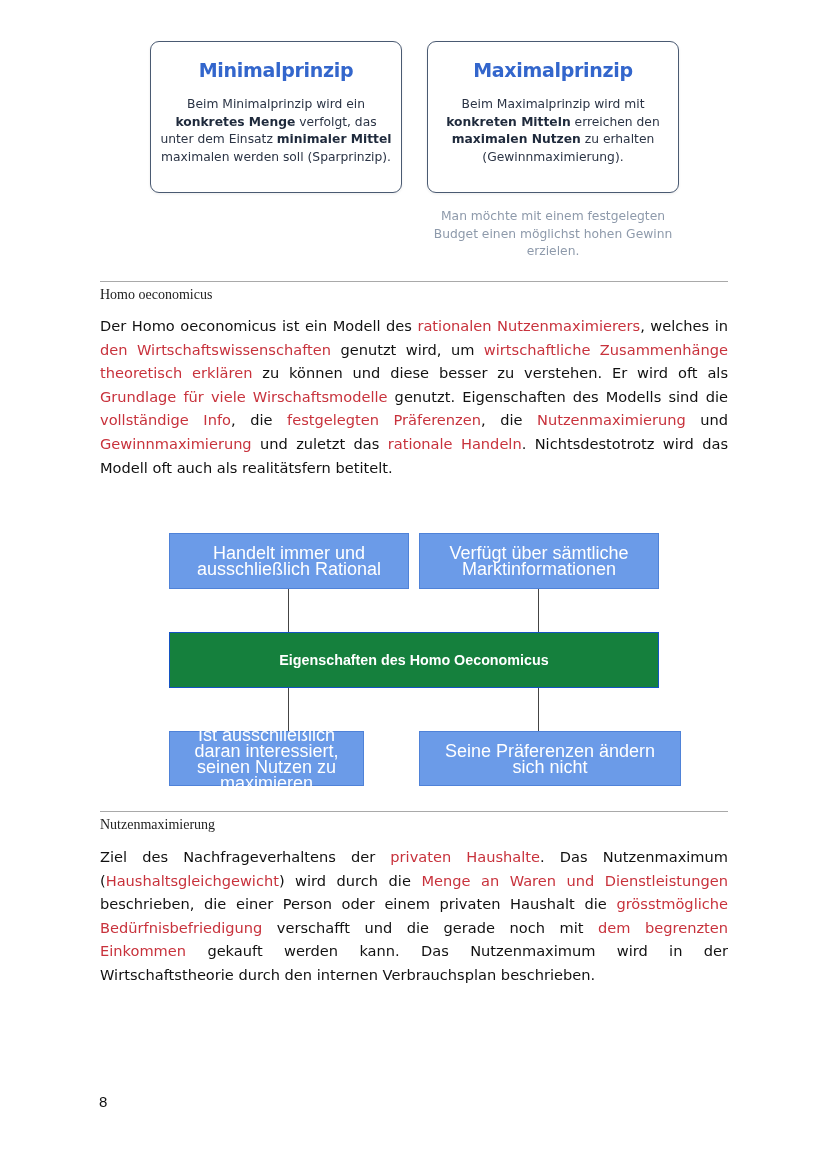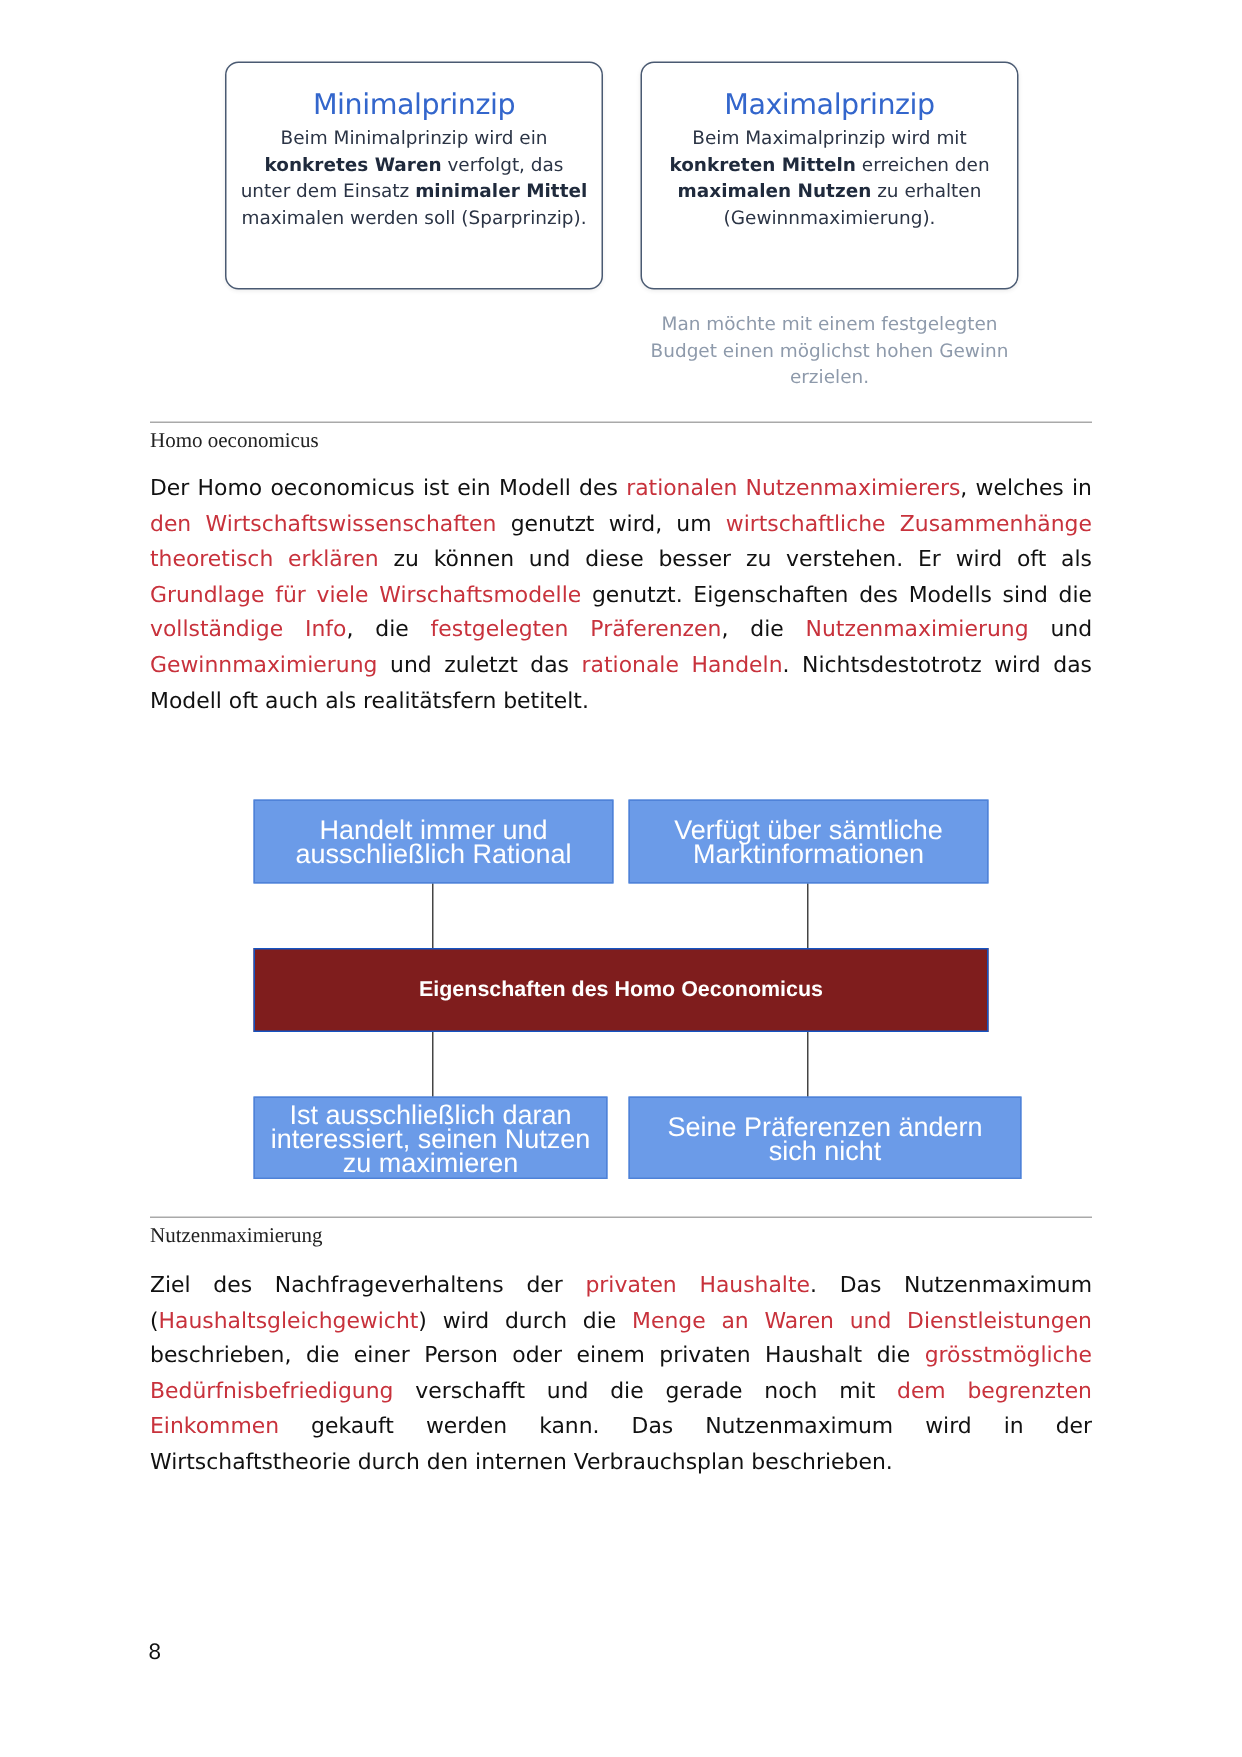--- a/index.html
+++ b/index.html
@@ -3,47 +3,47 @@
 <meta charset="utf-8">
 <style>
   html, body { margin: 0; padding: 0; background: #ffffff; }
   body { width: 828px; height: 1171px; position: relative; overflow: hidden; font-family: "Liberation Sans", sans-serif; color: #111; }
 
   .cards { position: absolute; top: 41px; left: 150px; width: 530px; height: 225px; }
   .card-col { position: absolute; top: 0; width: 252px; }
   .card-col.left { left: 0; }
   .card-col.right { left: 277px; }
   .card { box-sizing: border-box; height: 152px; border: 1.5px solid #4a5a72; border-radius: 9px; background: #fff; text-align: center; padding-top: 17px; box-shadow: 0 1px 3px rgba(0,0,0,0.08); }
-  .card-title { font-family: "DejaVu Sans", sans-serif; font-weight: normal; color: #3366cc; font-size: 19px; letter-spacing: -0.3px; margin-bottom: 3px; }
+  .card-title { font-family: "DejaVu Sans", sans-serif; font-weight: bold; color: #3366cc; font-size: 19px; letter-spacing: -0.3px; margin-bottom: 15px; }
   .card-body { font-family: "DejaVu Sans", sans-serif; font-size: 12.3px; line-height: 17.5px; color: #2b3445; padding: 0 8px; }
   .card-body b { color: #1f2a3c; }
   .card-note { font-family: "DejaVu Sans", sans-serif; font-size: 12.3px; line-height: 17.5px; color: #8e9aab; text-align: center; margin-top: 15px; padding: 0 6px; }
 
   .rule { position: absolute; left: 100px; width: 628px; height: 1px; background: #a9a9a9; }
 
   .section-title { position: absolute; left: 100px; font-family: "Liberation Serif", serif; font-size: 14px; color: #222; }
 
   .para { position: absolute; left: 100px; width: 628px; font-family: "DejaVu Sans", sans-serif; font-size: 14.6px; line-height: 23.6px; text-align: justify; color: #111; }
   .para .hl { color: #c8323c; }
 
   .diagram { position: absolute; left: 169px; top: 533px; width: 490px; height: 253px; }
   .dbox { position: absolute; box-sizing: border-box; background: #6b9be8; border: 1px solid #4f82d8; color: #ffffff; font-family: "Liberation Sans", sans-serif; font-size: 18px; line-height: 16px; text-align: center; display: flex; align-items: center; justify-content: center; padding: 0 8px; }
-  .dbox.center { background: #7f1d1d; border-color: #1453c2; font-weight: bold; font-size: 14.3px; }
+  .dbox.center { background: #15803d; border-color: #1453c2; font-weight: bold; font-size: 14.3px; }
   .dline { position: absolute; width: 1.3px; background: #444; }
 
   .page-number { position: absolute; left: 99px; top: 1093px; font-family: "Liberation Sans", sans-serif; font-size: 15px; color: #111; }
 </style>
 </head>
 <body>
 
 <div class="cards">
   <div class="card-col left">
     <div class="card">
       <div class="card-title">Minimalprinzip</div>
-      <div class="card-body"><span>Beim Minimalprinzip wird ein </span><b>konkretes Waren</b><span> verfolgt, das unter dem Einsatz </span><b>minimaler Mittel</b><span> maximalen werden soll (Sparprinzip).</span></div>
+      <div class="card-body"><span>Beim Minimalprinzip wird ein </span><b>konkretes Menge</b><span> verfolgt, das unter dem Einsatz </span><b>minimaler Mittel</b><span> maximalen werden soll (Sparprinzip).</span></div>
     </div>
   </div>
   <div class="card-col right">
     <div class="card">
       <div class="card-title">Maximalprinzip</div>
       <div class="card-body"><span>Beim Maximalprinzip wird mit </span><b>konkreten Mitteln</b><span> erreichen den </span><b>maximalen Nutzen</b><span> zu erhalten (Gewinnmaximierung).</span></div>
     </div>
     <div class="card-note">Man möchte mit einem festgelegten Budget einen möglichst hohen Gewinn erzielen.</div>
   </div>
 </div>
@@ -53,21 +53,21 @@
 <div class="para" style="top:314px;"><span>Der Homo oeconomicus ist ein Modell des </span><span class="hl" style="color: rgb(200, 50, 60);">rationalen Nutzenmaximierers</span><span>, welches in </span><span class="hl" style="color: rgb(200, 50, 60);">den Wirtschaftswissenschaften</span><span> genutzt wird, um </span><span class="hl" style="color: rgb(200, 50, 60);">wirtschaftliche Zusammenhänge theoretisch erklären</span><span> zu können und diese besser zu verstehen. Er wird oft als </span><span class="hl" style="color: rgb(200, 50, 60);">Grundlage für viele Wirschaftsmodelle</span><span> genutzt. Eigenschaften des Modells sind die </span><span class="hl" style="color: rgb(200, 50, 60);">vollständige Info</span><span>, die </span><span class="hl" style="color: rgb(200, 50, 60);">festgelegten Präferenzen</span><span>, die </span><span class="hl" style="color: rgb(200, 50, 60);">Nutzenmaximierung</span><span> und </span><span class="hl" style="color: rgb(200, 50, 60);">Gewinnmaximierung</span><span> und zuletzt das </span><span class="hl" style="color: rgb(200, 50, 60);">rationale Handeln</span><span>. Nichtsdestotrotz wird das Modell oft auch als realitätsfern betitelt.</span></div>
 
 <div class="diagram">
   <div class="dline" style="left:119px; top:55px; height:45px;"></div>
   <div class="dline" style="left:369px; top:55px; height:45px;"></div>
   <div class="dline" style="left:119px; top:154px; height:45px;"></div>
   <div class="dline" style="left:369px; top:154px; height:45px;"></div>
   <div class="dbox" style="left:0; top:0; width:240px; height:56px;">Handelt immer und ausschließlich Rational</div>
   <div class="dbox" style="left:250px; top:0; width:240px; height:56px;">Verfügt über sämtliche Marktinformationen</div>
   <div class="dbox center" style="left:0; top:99px; width:490px; height:56px;">Eigenschaften des Homo Oeconomicus</div>
-  <div class="dbox" style="left:0; top:198px; width:236px; height:55px;">Ist ausschließlich daran interessiert, seinen Nutzen zu maximieren</div>
+  <div class="dbox" style="left:0; top:198px; width:195px; height:55px;">Ist ausschließlich daran interessiert, seinen Nutzen zu maximieren</div>
   <div class="dbox" style="left:250px; top:198px; width:262px; height:55px;">Seine Präferenzen ändern sich nicht</div>
 </div>
 
 <div class="rule" style="top:811px;"></div>
 <div class="section-title" style="top:817px;">Nutzenmaximierung</div>
 <div class="para" style="top:845px;"><span>Ziel des Nachfrageverhaltens der </span><span class="hl" style="color: rgb(200, 50, 60);">privaten Haushalte</span><span>. Das Nutzenmaximum (</span><span class="hl" style="color: rgb(200, 50, 60);">Haushaltsgleichgewicht</span><span>) wird durch die </span><span class="hl" style="color: rgb(200, 50, 60);">Menge an Waren und Dienstleistungen</span><span> beschrieben, die einer Person oder einem privaten Haushalt die </span><span class="hl" style="color: rgb(200, 50, 60);">grösstmögliche Bedürfnisbefriedigung</span><span> verschafft und die gerade noch mit </span><span class="hl" style="color: rgb(200, 50, 60);">dem begrenzten Einkommen</span><span> gekauft werden kann. Das Nutzenmaximum wird in der Wirtschaftstheorie durch den internen Verbrauchsplan beschrieben.</span></div>
 
 <div class="page-number">8</div>
 
 </body></html>

